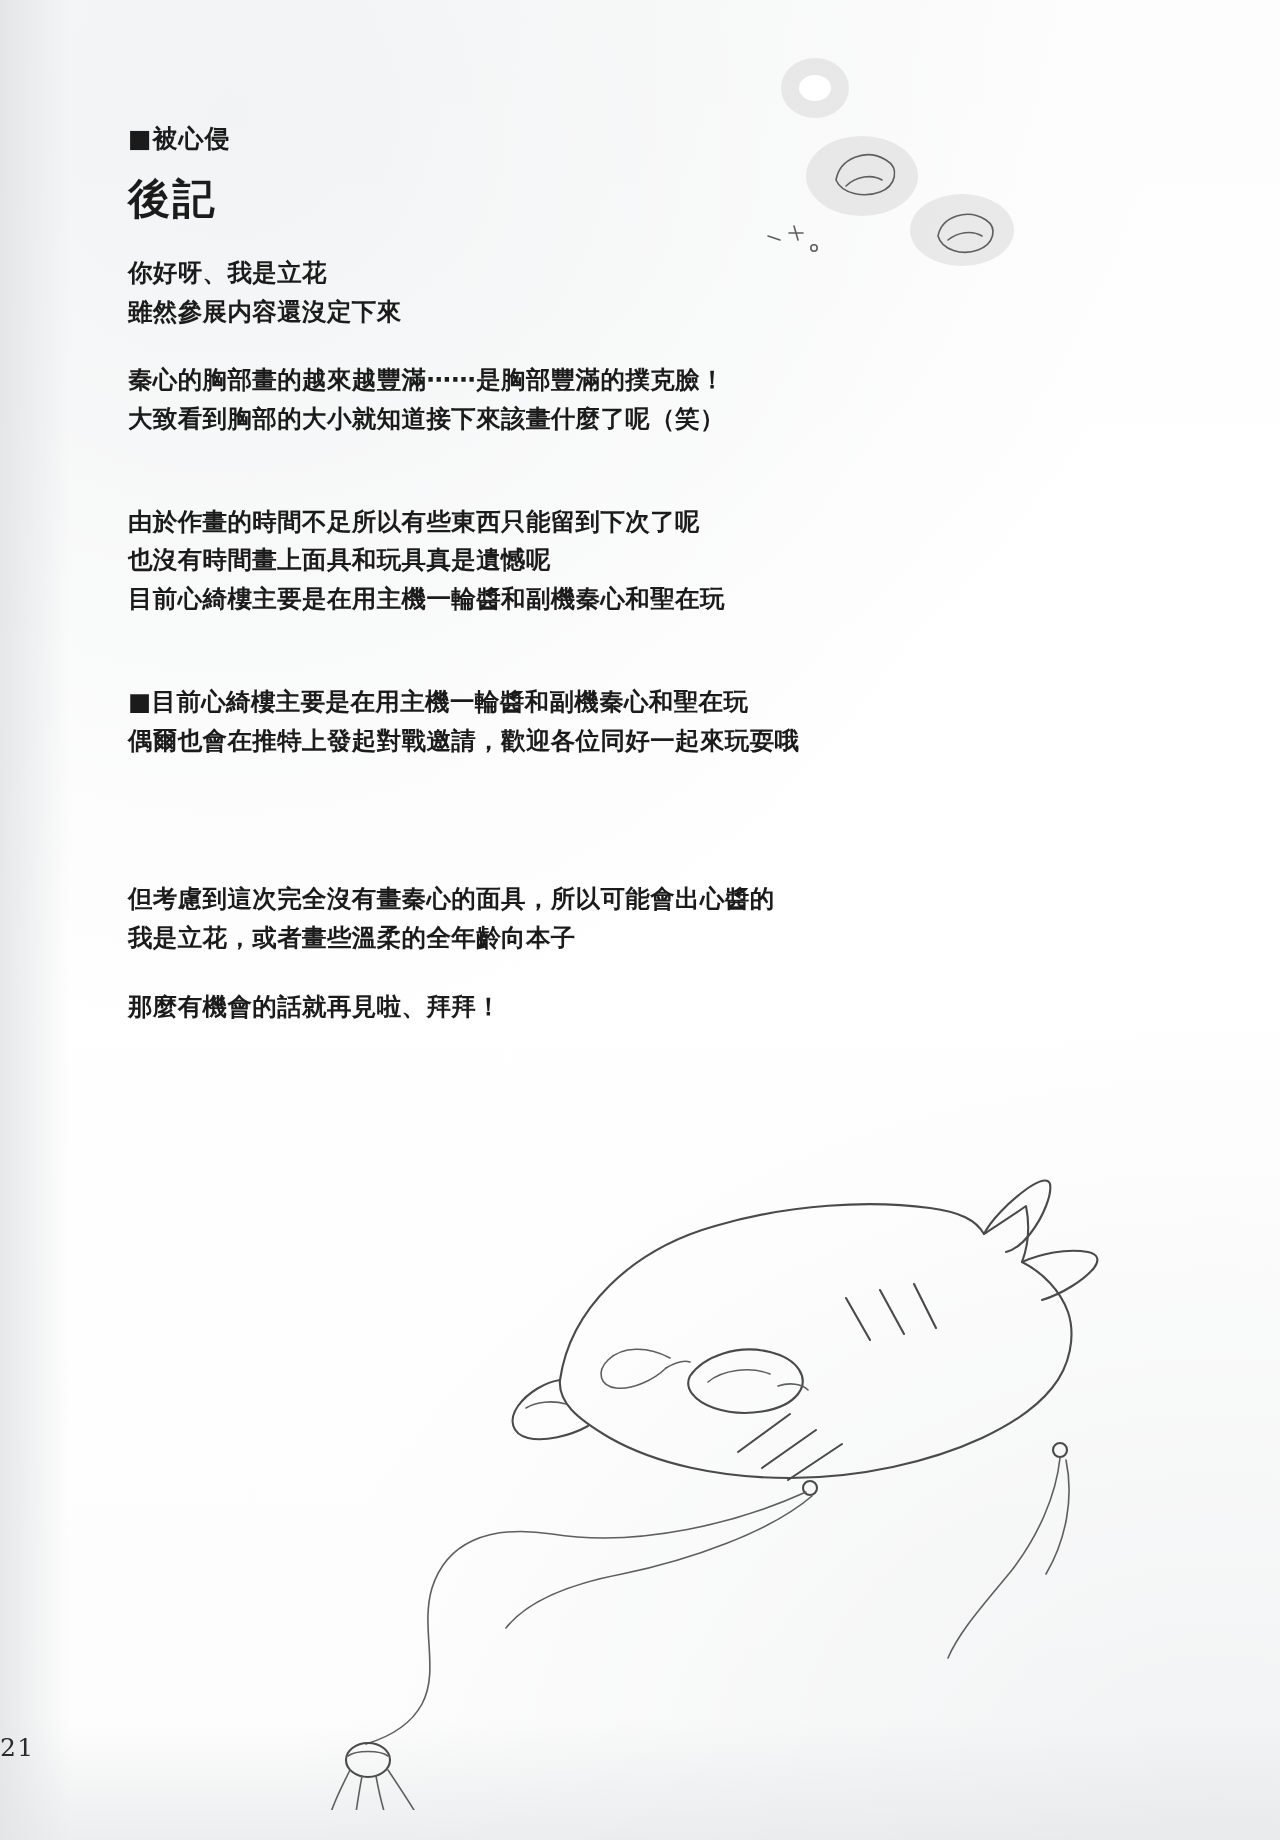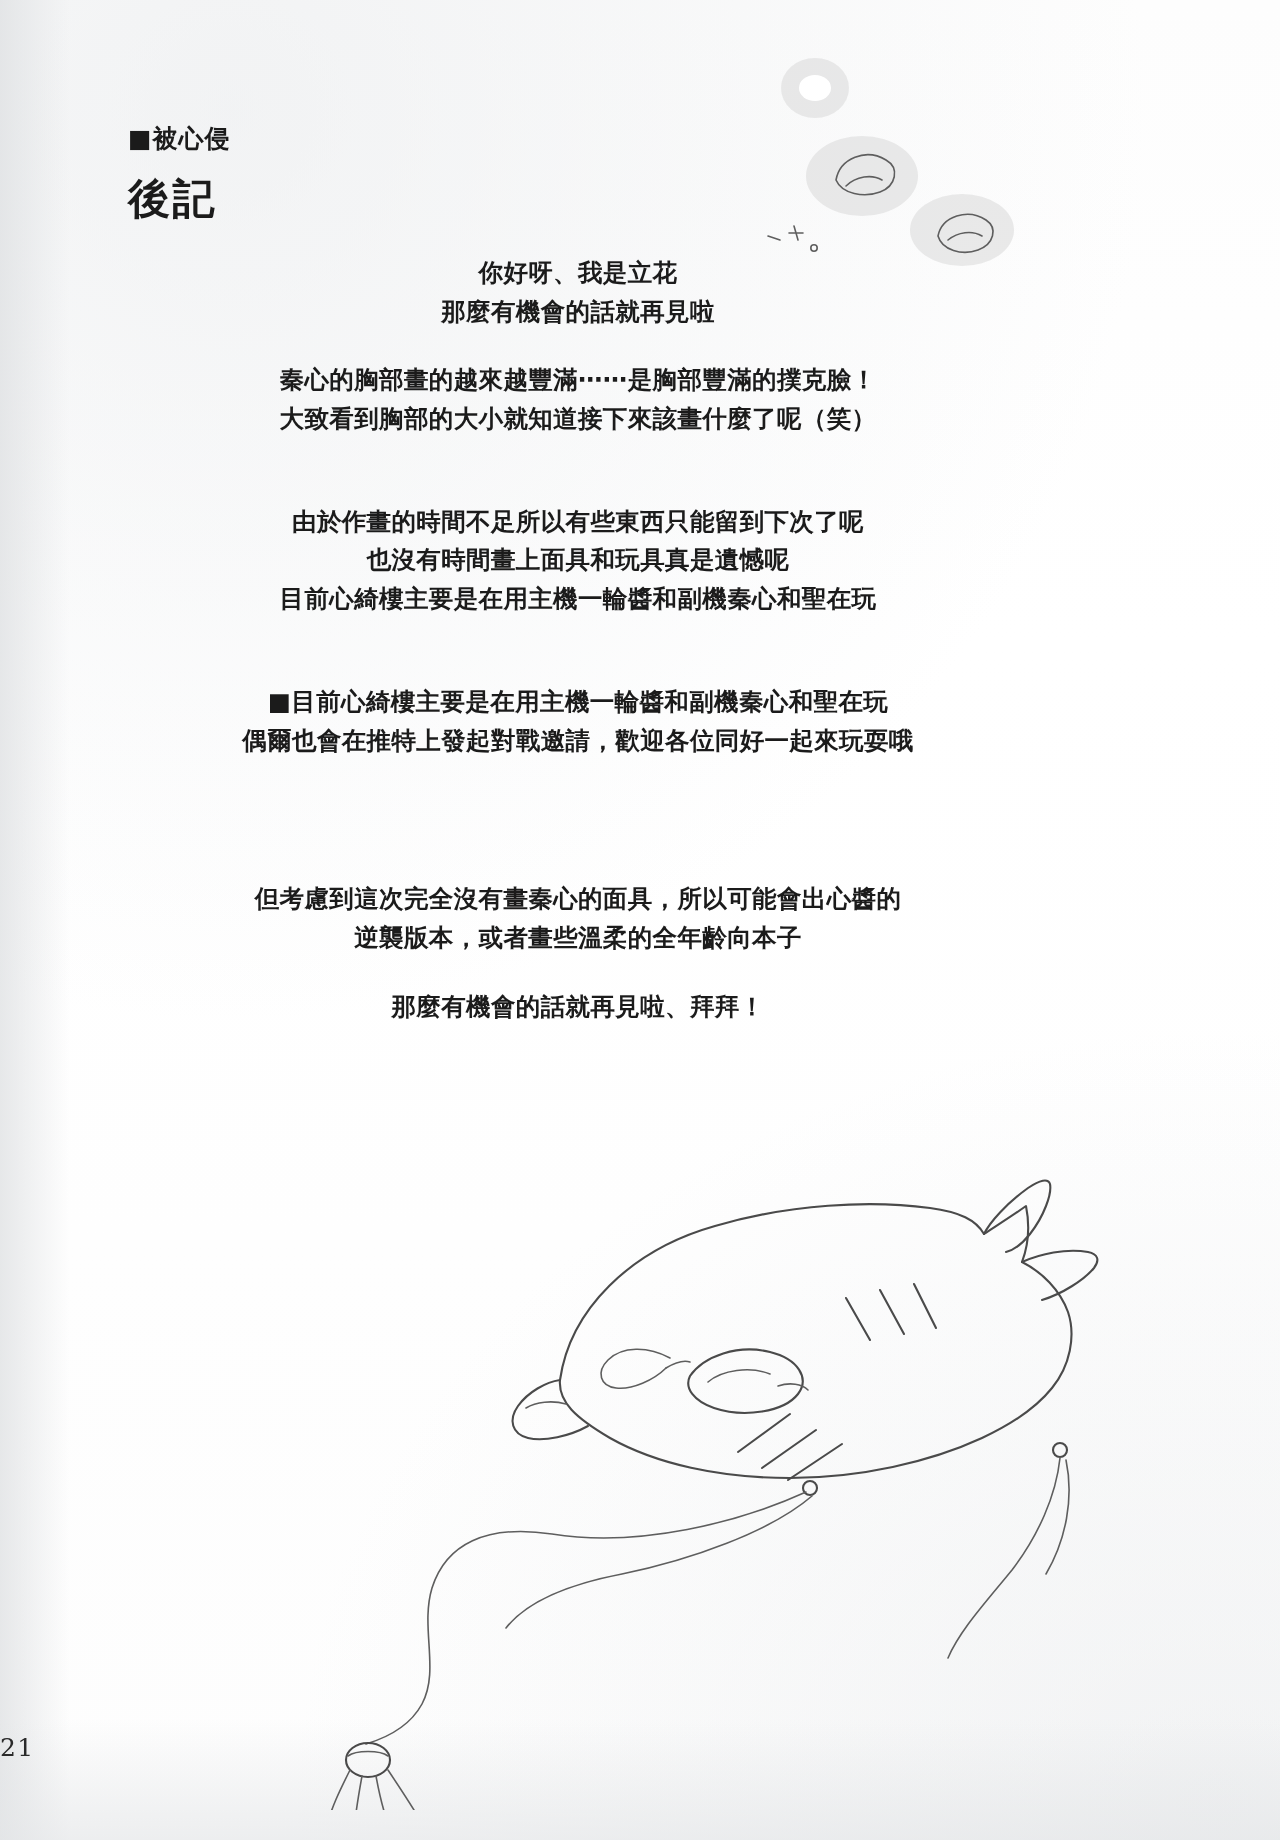--- a/index.html
+++ b/index.html
@@ -66,21 +66,21 @@
     margin: 16px 0 30px 0;
     line-height: 1.2;
   }
   .para {
     font-size: 24.5px;
     line-height: 1.58;
     letter-spacing: 0.015em;
     margin: 0 0 30px 0;
     font-weight: 600;
   }
-  .para .ln { display: block; white-space: pre; text-align: center; }
+  .para .ln { display: block; white-space: pre; }
   .gap-big { height: 90px; }
   .gap-small { height: 34px; }
 
   
   .page-number {
     position: absolute;
     left: 0; right: 0;
     bottom: 78px;
     text-align: left;
     font-size: 25px;
@@ -147,21 +147,21 @@
     <path class="art-stroke-thin" d="M54 186 L58 200 M49 193 L63 193"></path>
     <circle cx="74" cy="208" r="3.2" fill="none" stroke="#5e5e5e" stroke-width="1.6"></circle>
   </svg>
 
   <div class="content">
     <p class="section-marker-line">■被心侵</p>
     <h1 class="afterword-title">後記</h1>
 
     <p class="para">
       <span class="ln">你好呀、我是立花</span>
-      <span class="ln">那麼有機會的話就再見啦</span>
+      <span class="ln">雖然參展内容還沒定下來</span>
     </p>
 
     <p class="para">
       <span class="ln">秦心的胸部畫的越來越豐滿⋯⋯是胸部豐滿的撲克臉！</span>
       <span class="ln">大致看到胸部的大小就知道接下來該畫什麼了呢（笑）</span>
     </p>
 
     <div class="gap-small"></div>
 
     <p class="para">
@@ -174,21 +174,21 @@
 
     <p class="para">
       <span class="ln">■目前心綺樓主要是在用主機一輪醬和副機秦心和聖在玩</span>
       <span class="ln">偶爾也會在推特上發起對戰邀請，歡迎各位同好一起來玩耍哦</span>
     </p>
 
     <div class="gap-big"></div>
 
     <p class="para">
       <span class="ln">但考慮到這次完全沒有畫秦心的面具，所以可能會出心醬的</span>
-      <span class="ln">逆襲版本，或者畫些溫柔的全年齡向本子</span>
+      <span class="ln">我是立花，或者畫些溫柔的全年齡向本子</span>
     </p>
 
     <p class="para">
       <span class="ln">那麼有機會的話就再見啦、拜拜！</span>
     </p>
   </div>
 
   <svg class="mask-art" viewBox="0 0 830 680">
 
     <path class="art-stroke" d="M290 250

